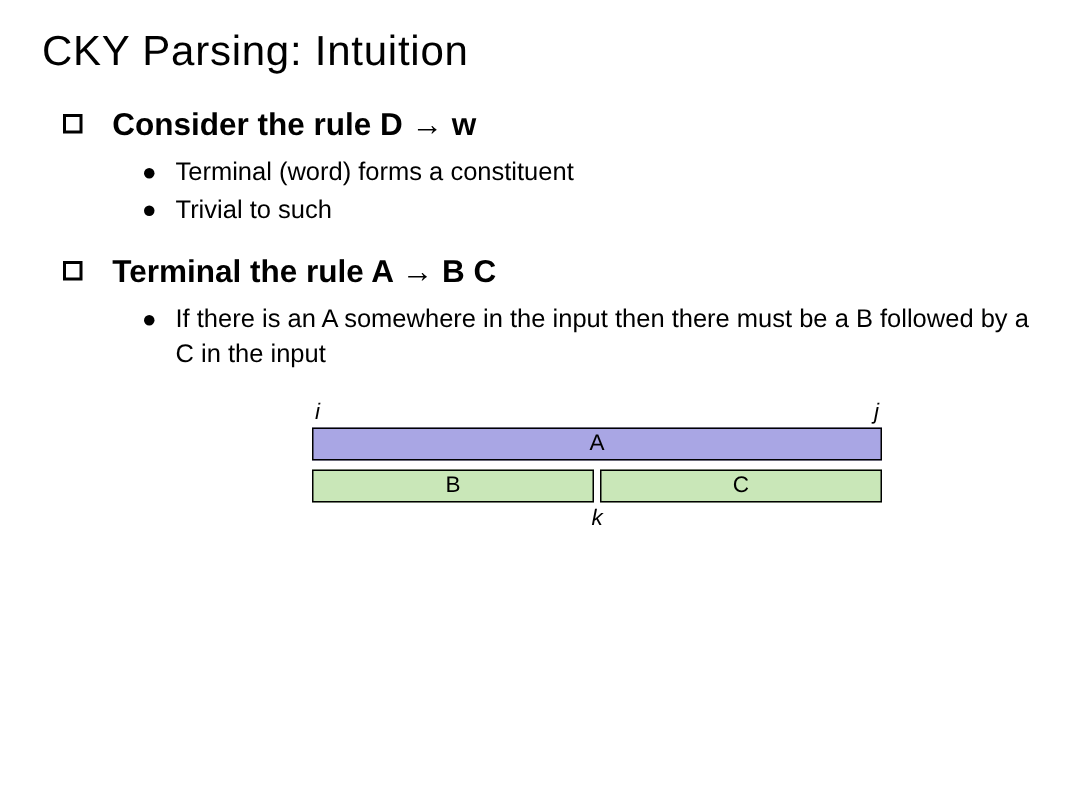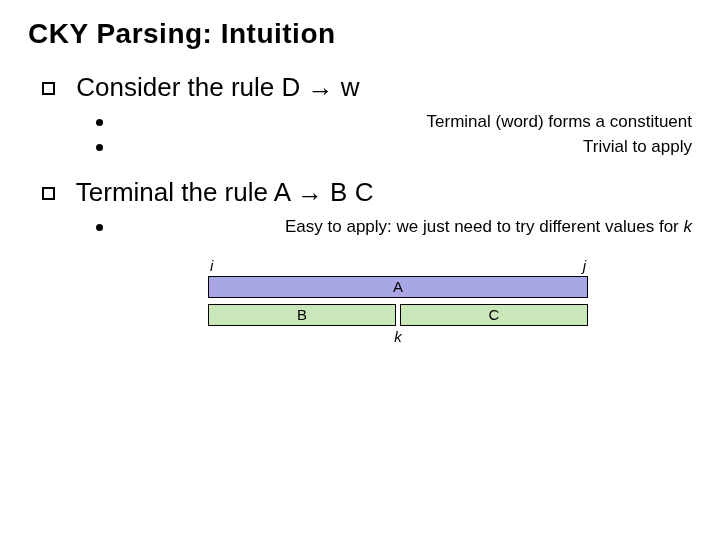--- a/index.html
+++ b/index.html
@@ -6,42 +6,42 @@
   body {
     width: 720px;
     height: 540px;
     background: #fff;
     font-family: Arial, Helvetica, sans-serif;
     color: #000;
     padding: 18px 28px;
   }
   .title {
     font-size: 28px;
-    font-weight: bold;
+    font-weight: normal;
     letter-spacing: 0.5px;
     margin-bottom: 22px;
   }
   .sq-bullet::before {
     content: "";
     display: inline-block;
     width: 9px;
     height: 9px;
     border: 2px solid #000;
     margin-right: 14px;
     vertical-align: 1px;
   }
   .main-item {
-    font-size: 26px;
+    font-size: 21px;
     margin-left: 14px;
     margin-bottom: 8px;
+    font-weight: bold;
   }
   .sub-list {
     margin-left: 68px;
     margin-bottom: 18px;
-    text-align: right;
   }
   .sub-item {
     font-size: 17px;
     line-height: 1.35;
     margin-bottom: 2px;
     display: flex;
   }
   .dot {
     display: inline-block;
     width: 7px;
@@ -104,33 +104,31 @@
 <div class="main-item sq-bullet">
   <span>Consider the rule D → w</span>
 </div>
 <div class="sub-list">
   <div class="sub-item">
     <span class="dot"></span>
     <span class="sub-text">Terminal (word) forms a constituent</span>
   </div>
   <div class="sub-item">
     <span class="dot"></span>
-    <span class="sub-text">Trivial to apply</span>
+    <span class="sub-text">Trivial to such</span>
   </div>
 </div>
 
 <div class="main-item sq-bullet">
   <span>Terminal the rule A → B C</span>
 </div>
 <div class="sub-list">
   <div class="sub-item">
     <span class="dot"></span>
-    <span class="sub-text">
-      <span>Easy to apply: we just need to try different values for </span><span class="ital">k</span>
-    </span>
+    <span class="sub-text">If there is an A somewhere in the input then there must be a B followed by a C in the input</span>
   </div>
 </div>
 
 <div class="diagram">
   <div class="ij-row">
     <span>i</span>
     <span>j</span>
   </div>
   <div class="bar-a">A</div>
   <div class="bc-row">

